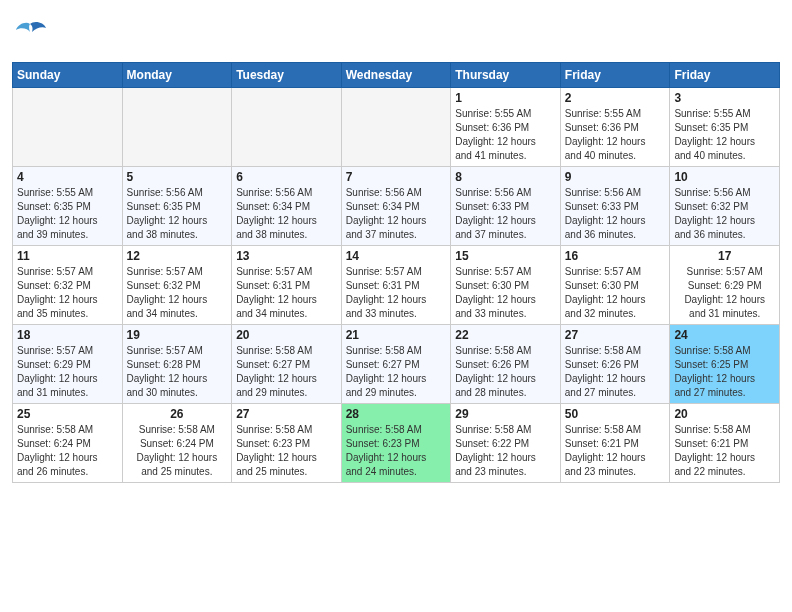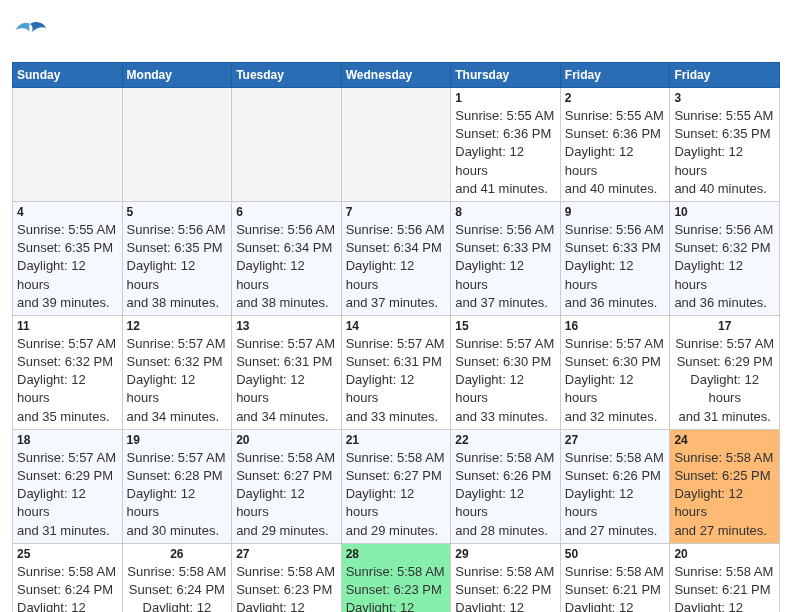--- a/index.html
+++ b/index.html
@@ -84,21 +84,21 @@
       background: #f5f5f5;
     }
     .day-num {
       font-size: 12px;
       font-weight: bold;
       display: block;
       margin-bottom: 2px;
       color: #222;
     }
     .day-info {
-      font-size: 13px;
+      font-size: 10px;
       line-height: 1.4;
       color: #333;
     }
     .calendar tr:nth-child(even) td:not(.empty) {
       background: #f9f9f9;
     }
   </style>
 </head>
 <body>
 
@@ -300,21 +300,21 @@
 Daylight: 12 hours
 and 28 minutes.</div>
           </td>
           <td style="background: rgb(245, 248, 255);">
             <span class="day-num">27</span>
             <div class="day-info" style="white-space: pre-line;">Sunrise: 5:58 AM
 Sunset: 6:26 PM
 Daylight: 12 hours
 and 27 minutes.</div>
           </td>
-          <td style="background: #fdba74; margin-left: 36px;">
+          <td style="background: #7dd3fc; margin-left: 36px;">
             <span class="day-num">24</span>
             <div class="day-info" style="white-space: pre-line;">Sunrise: 5:58 AM
 Sunset: 6:25 PM
 Daylight: 12 hours
 and 27 minutes.</div>
           </td>
         </tr>
         <tr>
           <td style="background: rgb(255, 255, 255);">
             <span class="day-num">25</span>

